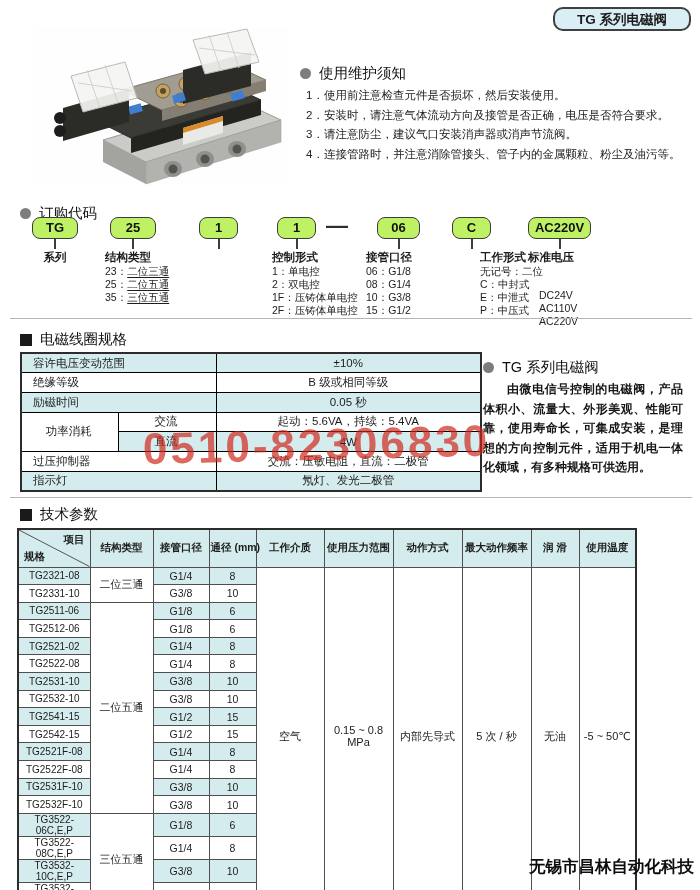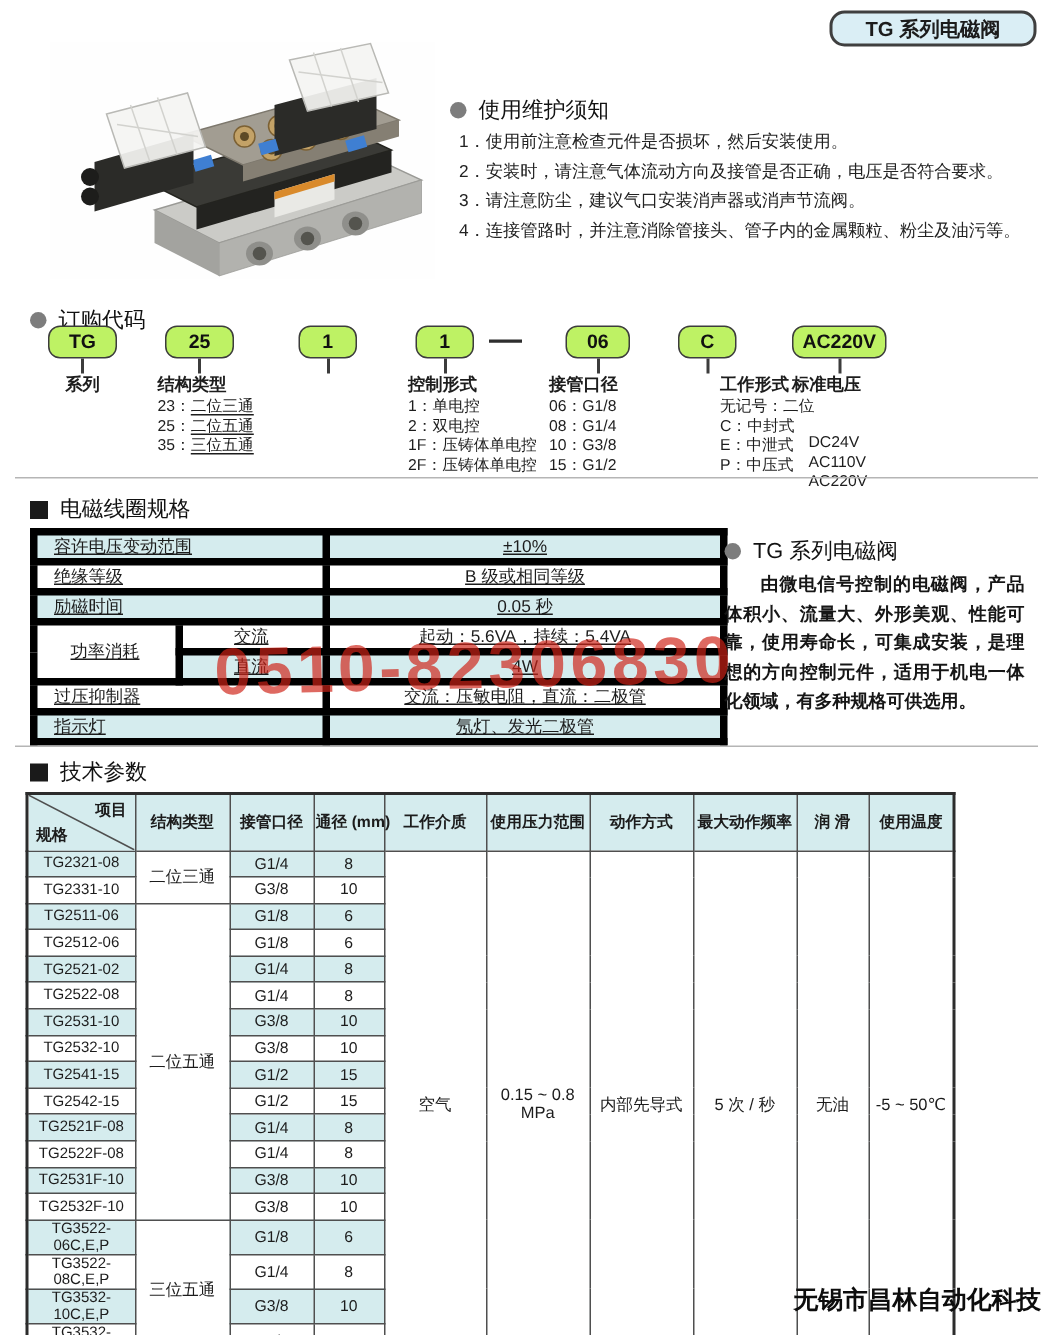--- a/index.html
+++ b/index.html
@@ -31,21 +31,21 @@
   .og { position:absolute; top:251px; font-size:10.5px; line-height:13px; color:#1d1d1d; }
   .og-label { font-weight:bold; font-size:11.5px; margin-bottom:1px; }
   .uline { text-decoration:underline; text-underline-offset:2px; }
 
   .divider { position:absolute; left:10px; width:682px; border-top:1.5px solid #b5b5b5; }
 
   
   table { border-collapse:collapse; table-layout:fixed; }
   #coil-table { position:absolute; left:20px; top:352px; width:460px;
                 border:2px solid #2c2c2c; font-size:11.5px; }
-  #coil-table td { border:5px solid #000000; text-align:center; vertical-align:middle; padding:0 2px;text-decoration:underline; }
+  #coil-table td { border:1px solid #000000; text-align:center; vertical-align:middle; padding:0 2px; }
   #coil-table tr { height:19.7px; }
   #coil-table td.lbl { text-align:left; padding-left:11px; }
   #coil-table td.ctr { text-align:center; padding-left:0; }
   #coil-table tr.blue > td { background:#d5ecee; }
   #coil-table td.wht { background:#fff; }
 
   
   .desc-par { position:absolute; left:483px; top:380px; width:200px; font-size:12px;
               line-height:19.5px; text-align:justify; text-indent:2em; color:#161616; font-weight:bold; }
 

